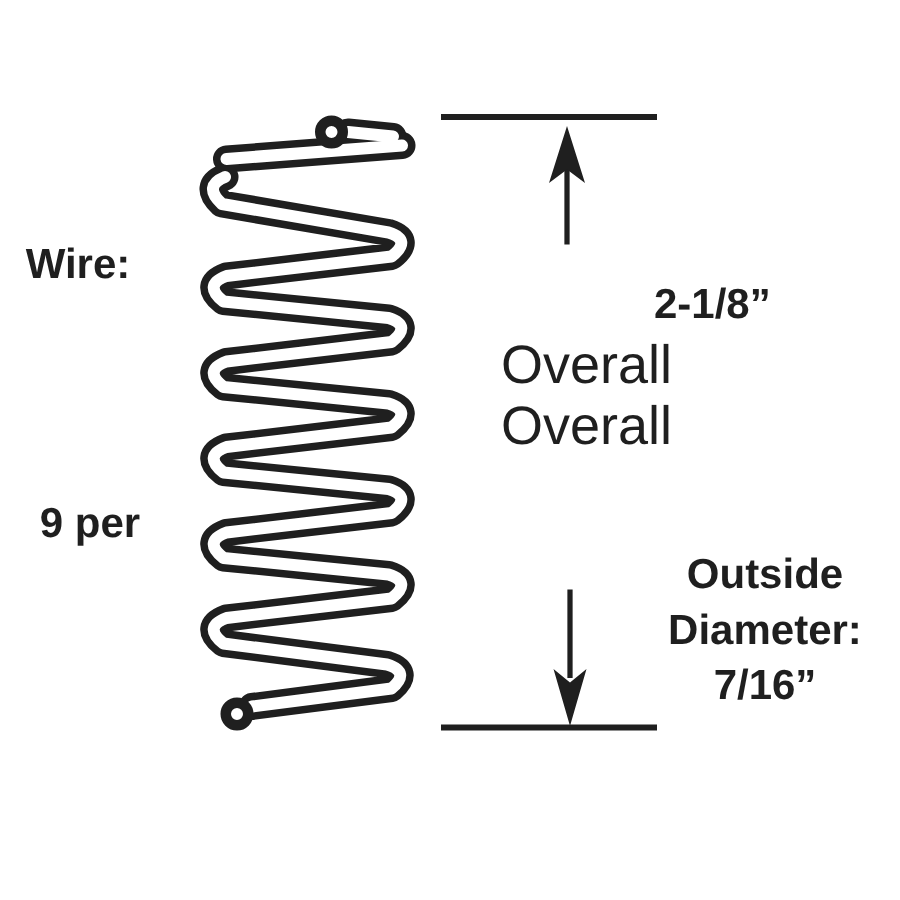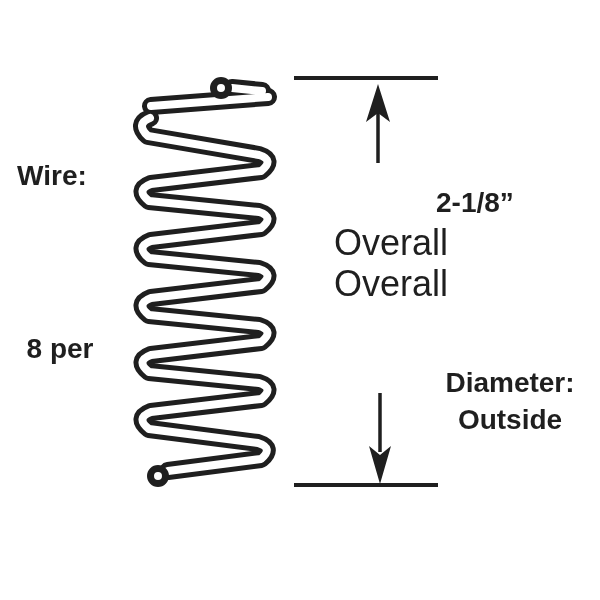--- a/index.html
+++ b/index.html
@@ -124,28 +124,29 @@
       <polygon class="arrow-head" points="380,484 391,446 380,455 369,446"></polygon>
       <line class="dim-line" x1="294" y1="485" x2="438" y2="485"></line>
     </g>
   </svg>
 
   <div class="abs label-bold" style="left:0; top:159px; width:104px;">
     <div>Wire:</div>
   </div>
 
   <div class="abs label-bold" style="left:8px; top:334px; width:104px; line-height:30px;">
-    <div>8 per</div>
+    <div>9 per</div>
   </div>
 
   <div class="abs label-bold" style="left:436px; top:186px;">2-1/8”</div>
 
   <div class="abs label-regular" style="left:300px; top:222px; width:182px;">
     <div>Overall</div>
     <div>Overall</div>
   </div>
 
   <div class="abs label-bold" style="left:420px; top:364px; width:180px; line-height:37px;">
+    <div>Outside</div>
     <div>Diameter:</div>
-    <div>Outside</div>
+    <div>7/16”</div>
   </div>
 
 </div>
 
 </body></html>

